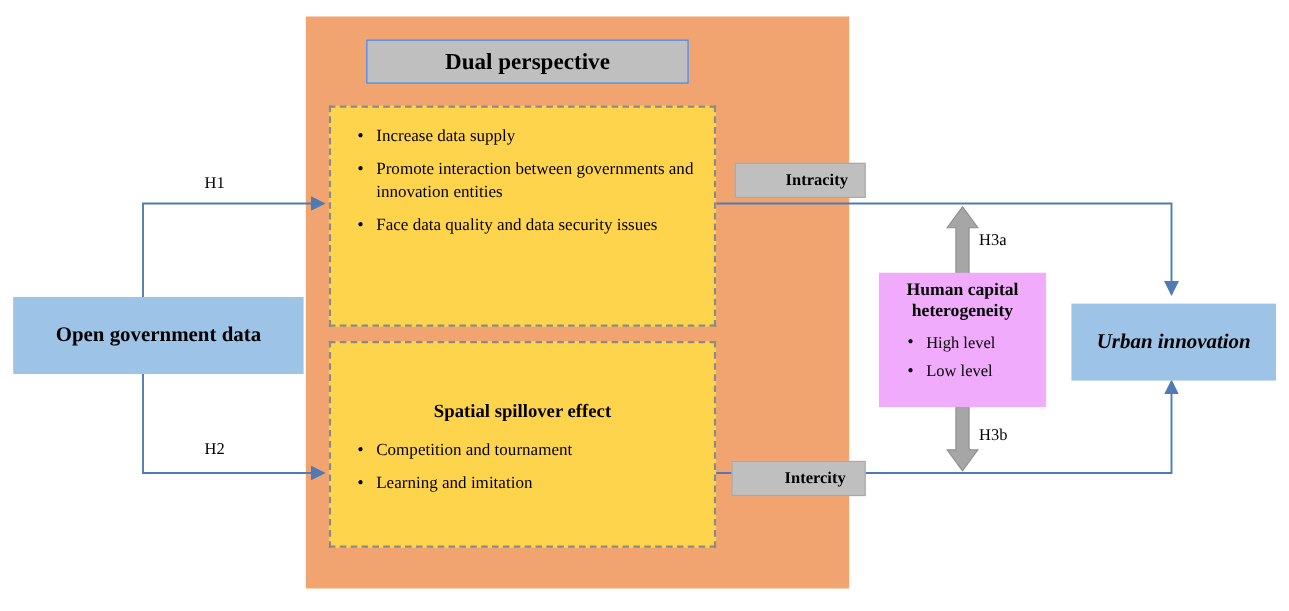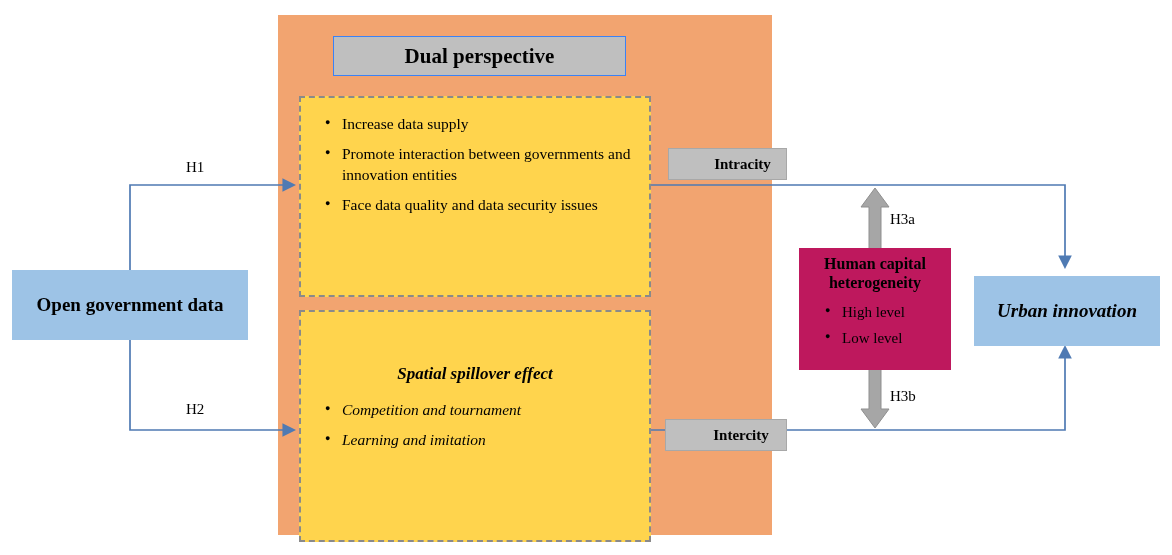--- a/index.html
+++ b/index.html
@@ -18,46 +18,46 @@
     background:#BFBFBF; border:1px solid #3b82f6;
     display:flex; align-items:center; justify-content:center;
     font-size:21px; font-weight:bold;
   }
 
   
   .ybox {
     background:#FFD44D; border:2px dashed #8a8a8a; box-sizing:border-box;
   }
   .ybox-direct { left:299px; top:96px; width:352px; height:201px; }
-  .ybox-spill  { left:299px; top:310px; width:352px; height:232px;font-style:italic; }
+  .ybox-spill  { left:299px; top:310px; width:352px; height:188px; }
   .ybox-title { text-align:center; font-weight:bold; font-size:17px; }
   .ybox-direct .ybox-title { margin-top:26px; }
   .ybox-spill  .ybox-title { margin-top:52px; }
 
   ul.bullets { list-style:none; margin:16px 0 0 0; padding:0 12px 0 24px; }
   ul.bullets li {
     position:relative; padding-left:17px; margin-bottom:9px;
     font-size:15.5px; line-height:1.35;
   }
   ul.bullets li::before {
     content:"●"; position:absolute; left:0; top:2px; font-size:9px;
   }
 
   
   .bluebox {
     background:#9DC3E6; display:flex; align-items:center; justify-content:center;
     text-align:center; font-weight:bold; font-size:19px;
   }
-  .box-ogd { left:12px;  top:270px; width:236px; height:70px; }
+  .box-ogd { left:12px;  top:270px; width:264px; height:70px; }
   .box-ui  { left:974px; top:276px; width:186px; height:70px;font-style:italic; }
 
   
   .greenbox {
     left:799px; top:248px; width:152px; height:122px;
-    background:#be185d; box-sizing:border-box; padding:7px 6px 0 6px;
+    background:#f0abfc; box-sizing:border-box; padding:7px 6px 0 6px;
   }
   .greenbox .gtitle {
     text-align:center; font-weight:bold; font-size:16px; line-height:1.18;
   }
   .greenbox ul.bullets { margin:9px 0 0 0; padding:0 0 0 20px; }
   .greenbox ul.bullets li { font-size:15px; margin-bottom:6px; }
 
   
   .graylabel {
     background:#BFBFBF; border:1px solid #a8a8a8;

